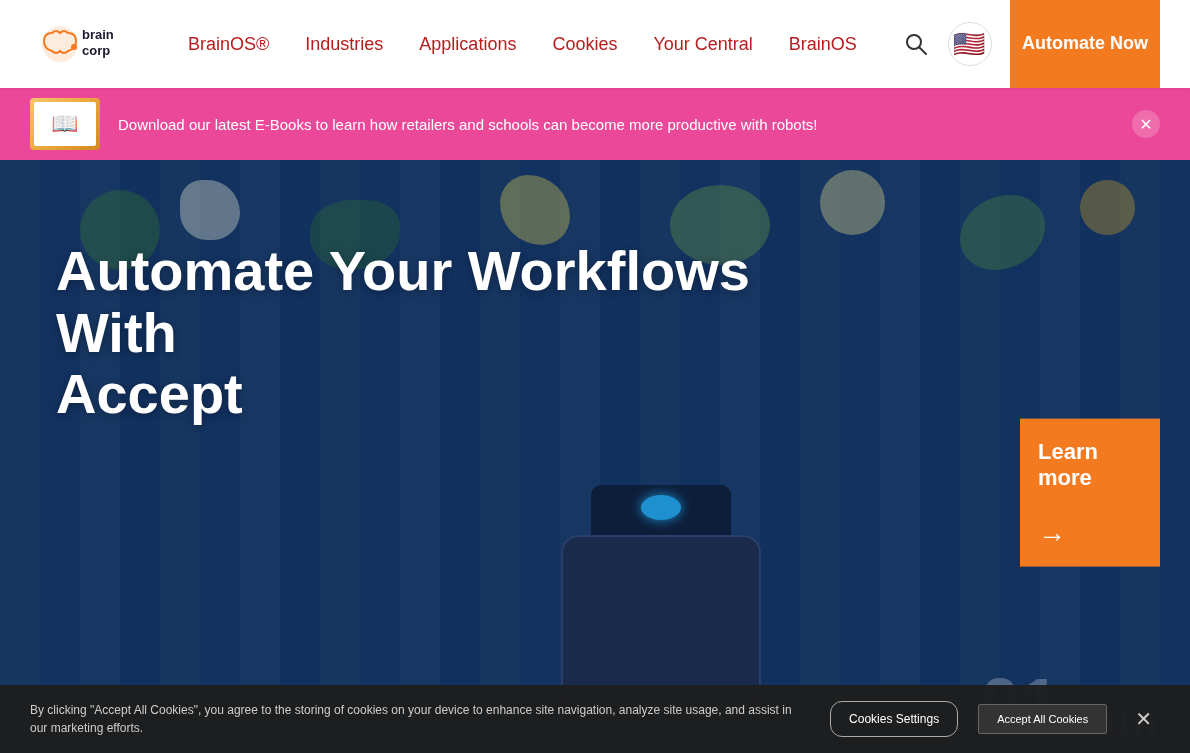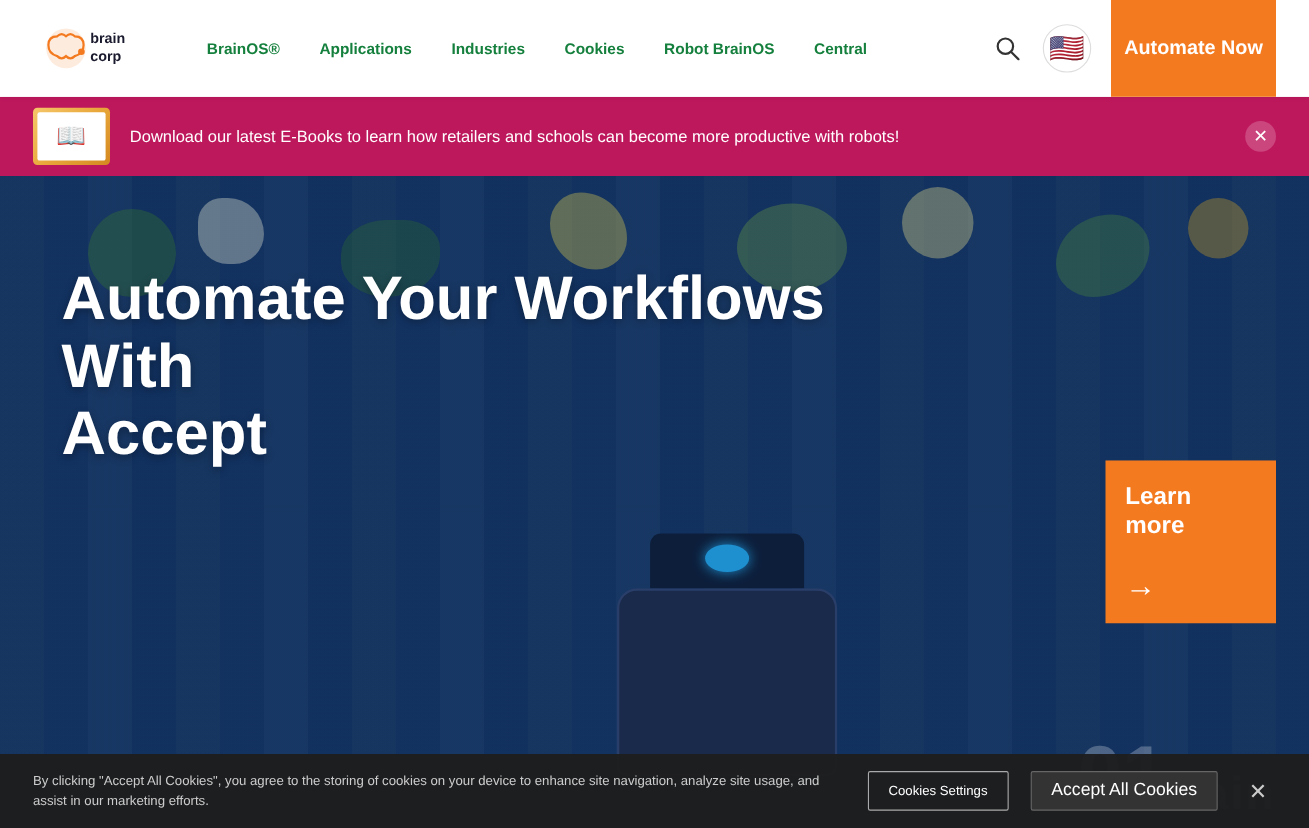--- a/index.html
+++ b/index.html
@@ -26,23 +26,23 @@
       height: 50px;
     }
     .nav {
       display: flex;
       align-items: center;
       gap: 0;
       flex: 1;
     }
     .nav-item {
       padding: 0 18px;
-      font-size: 14px;
-      font-weight: 700;
-      color: #15803d;
+      font-size: 18px;
+      font-weight: 400;
+      color: #b91c1c;
       cursor: pointer;
       white-space: nowrap;
       height: 88px;
       display: flex;
       align-items: center;
     }
     .header-icons {
       display: flex;
       align-items: center;
       gap: 14px;
@@ -82,21 +82,21 @@
       display: flex;
       align-items: center;
       justify-content: center;
       text-align: center;
       line-height: 1.2;
       min-width: 148px;
     }
 
     
     .banner {
-      background: #be185d;
+      background: #ec4899;
       display: flex;
       align-items: center;
       padding: 10px 30px;
       position: relative;
       z-index: 99;
       min-height: 60px;
     }
     .banner-img {
       width: 70px;
       height: 52px;
@@ -213,21 +213,21 @@
       max-width: 760px;
       text-shadow: 0 2px 8px rgba(0,0,0,0.3);
     }
 
     
     .learn-more-box {
       position: absolute;
       right: 30px;
       top: 50%;
       transform: translateY(-30%);
-      width: 155px;
+      width: 140px;
       height: 148px;
       background: #f47a20;
       display: flex;
       flex-direction: column;
       align-items: flex-start;
       justify-content: space-between;
       padding: 20px 18px 18px 18px;
       cursor: pointer;
     }
     .learn-more-text {
@@ -285,28 +285,28 @@
       line-height: 1.5;
     }
     .cookie-settings-btn {
       background: transparent;
       border: 1px solid #aaa;
       color: #fff;
       padding: 10px 18px;
       font-size: 12px;
       cursor: pointer;
       white-space: nowrap;
-      border-radius: 2px;
+      border-radius: 12px;
     }
     .accept-cookies-btn {
       background: #333;
       border: 1px solid #666;
       color: #fff;
       padding: 8px 18px;
-      font-size: 16px;
+      font-size: 11px;
       cursor: pointer;
       white-space: nowrap;
       border-radius: 2px;
     }
     .cookie-close-btn {
       color: #ccc;
       font-size: 20px;
       cursor: pointer;
       background: none;
       border: none;
@@ -342,25 +342,25 @@
 
       <text x="52" y="20" font-size="13" font-weight="900" fill="#1a1a2e" font-family="Arial">brain</text>
       <text x="52" y="36" font-size="13" font-weight="900" fill="#1a1a2e" font-family="Arial">corp</text>
 
       <circle cx="44" cy="28" r="3" fill="#f47a20"></circle>
     </svg>
   </div>
 
   <nav class="nav">
     <div class="nav-item">BrainOS®</div>
+    <div class="nav-item">Industries</div>
     <div class="nav-item">Applications</div>
-    <div class="nav-item">Industries</div>
     <div class="nav-item">Cookies</div>
-    <div class="nav-item">Robot BrainOS</div>
-    <div class="nav-item">Central</div>
+    <div class="nav-item">Your Central</div>
+    <div class="nav-item">BrainOS</div>
   </nav>
 
   <div class="header-icons">
     <div class="search-icon-btn">
       <svg width="22" height="22" viewBox="0 0 22 22" fill="none">
         <circle cx="9" cy="9" r="7" stroke="#333" stroke-width="2"></circle>
         <line x1="14.5" y1="14.5" x2="21" y2="21" stroke="#333" stroke-width="2" stroke-linecap="round"></line>
       </svg>
     </div>
     <div class="flag-btn">🇺🇸</div>

